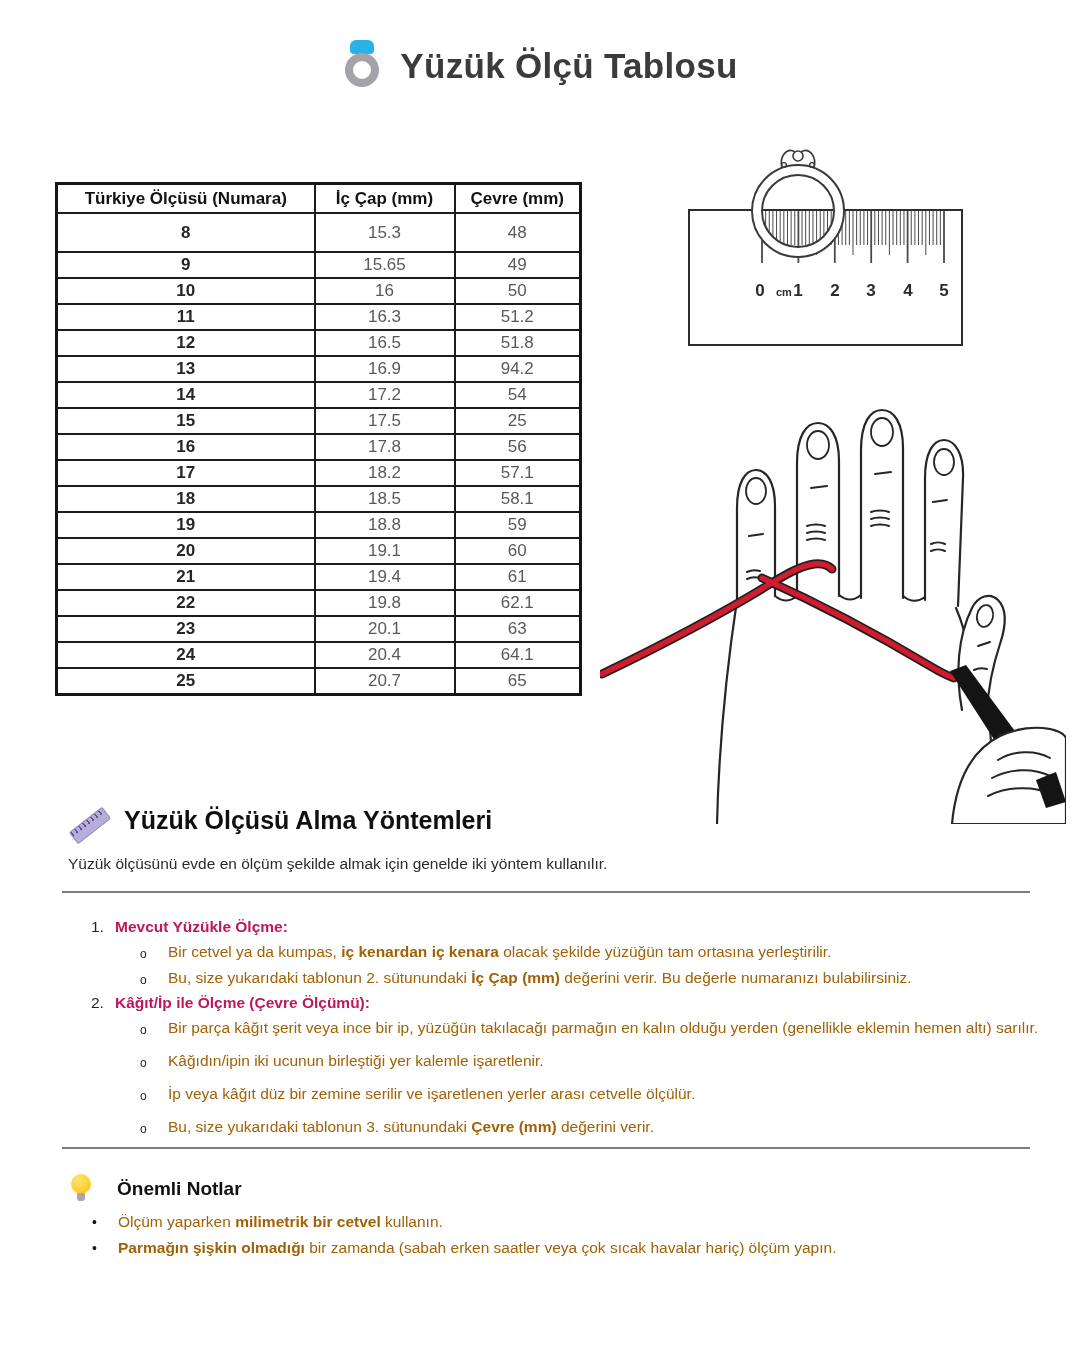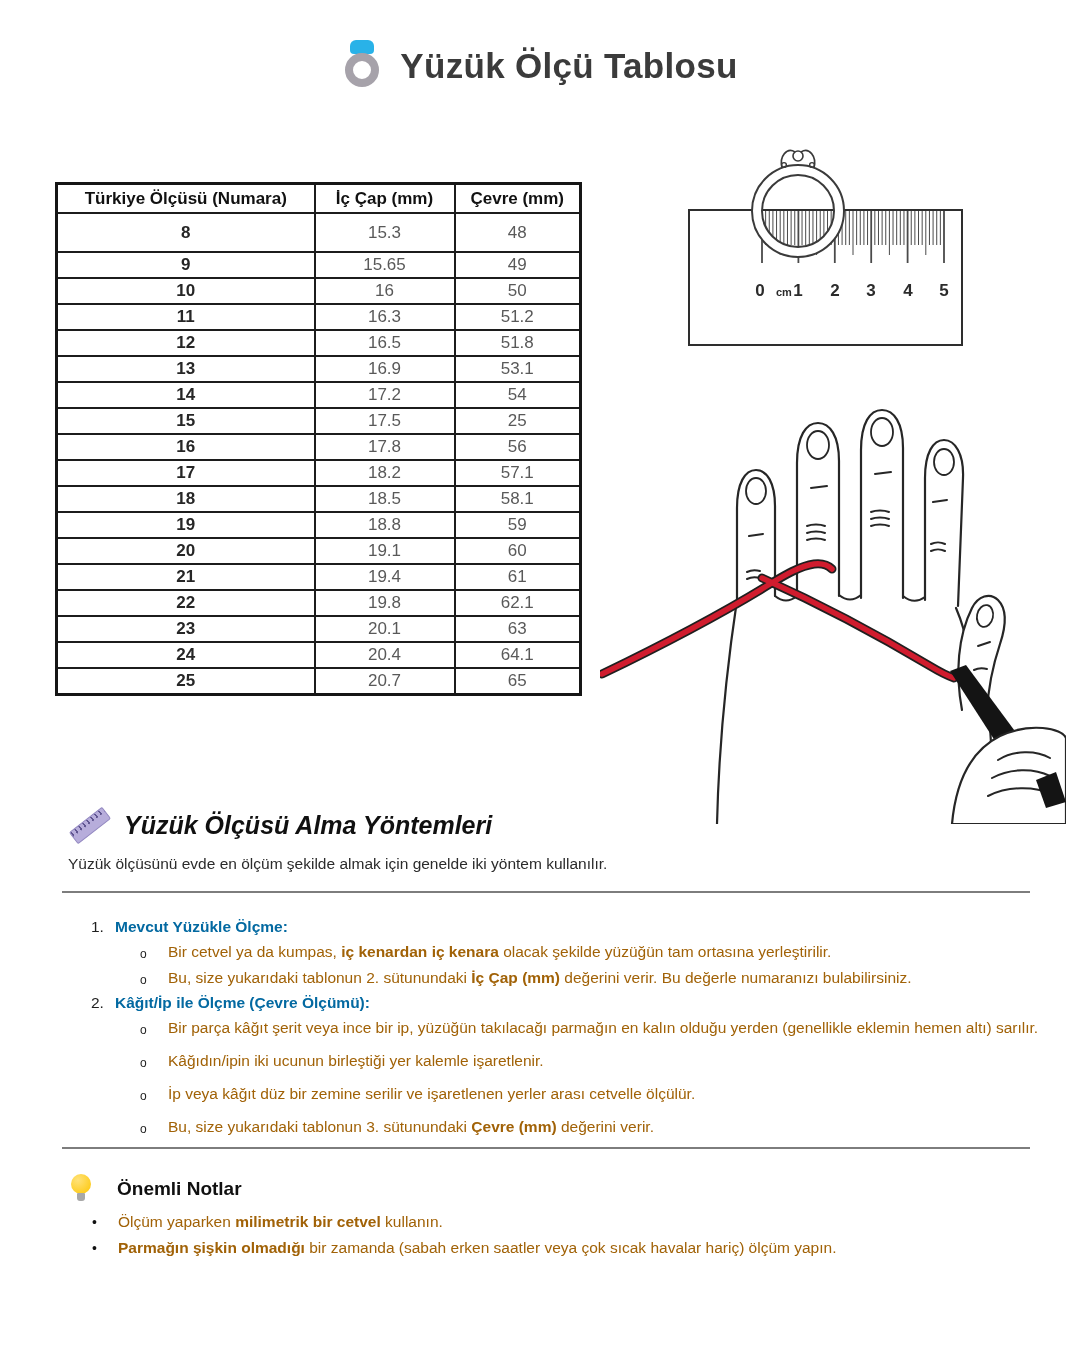--- a/index.html
+++ b/index.html
@@ -29,39 +29,39 @@
   .size-table col.c3 { width:126px; }
   .size-table td.size { font-weight:bold; color:#262626; }
   .size-table td.val { color:#595959; }
 
   
   .ruler-fig { position:absolute; left:660px; top:135px; }
   .hand-fig  { position:absolute; left:600px; top:378px; }
 
   
   .section-head { position:absolute; left:70px; top:806px;
-    display:flex; align-items:center; gap:16px;font-style:italic; }
+    display:flex; gap:16px; }
   .ruler-emoji { position:relative; width:38px; height:38px; }
   .ruler-emoji .bar { position:absolute; top:12px; left:-1px; width:40px; height:13px;
     background-color:#b7addb; border:1px solid #9287c0; border-radius:2px;
     transform:rotate(-38deg);
     background-image:repeating-linear-gradient(90deg,#5f5590 0 1.5px,transparent 1.5px 5px);
     background-size:100% 42%; background-repeat:no-repeat; }
   .section-head .txt { font-size:25px; font-weight:bold; color:#101010; }
 
   .intro { position:absolute; left:68px; top:855px; font-size:15.5px; color:#2b2b2b; }
 
   .hr { position:absolute; left:62px; width:968px; height:2px; background:#7d7d7d; }
   #hr1 { top:891px; } #hr2 { top:1147px; }
 
   .method { position:absolute; left:0; width:1080px; }
   #m1 { top:918px; } #m2 { top:994px; }
   .m-head { margin-left:91px; font-size:15.5px; white-space:nowrap; }
   .m-head .num { display:inline-block; width:24px; }
-  .m-head .m-title { font-weight:bold; color:#0369a1; }
+  .m-head .m-title { font-weight:bold; color:#be185d; }
   .sub-bullets { margin-left:140px; margin-top:6px; }
   .sub-bullet { display:flex; line-height:20px; }
   #m1 .sub-bullet { margin-bottom:4px; }
   #m2 .sub-bullet { margin-bottom:11px; }
   .o-marker { width:28px; font-size:12px; padding-top:2px; color:#222; flex:none; }
   .b-text { font-size:15.5px; white-space:nowrap; color:#a16207; }
 
   
   .notes-head { position:absolute; left:70px; top:1174px;
     display:flex; align-items:center; gap:25px; }
@@ -123,21 +123,21 @@
           <td class="val">51.2</td>
         </tr>
         <tr>
           <td class="size">12</td>
           <td class="val">16.5</td>
           <td class="val">51.8</td>
         </tr>
         <tr>
           <td class="size">13</td>
           <td class="val">16.9</td>
-          <td class="val">53.1</td>
+          <td class="val">94.2</td>
         </tr>
         <tr>
           <td class="size">14</td>
           <td class="val">17.2</td>
           <td class="val">54</td>
         </tr>
         <tr>
           <td class="size">15</td>
           <td class="val">17.5</td>
           <td class="val">25</td>

